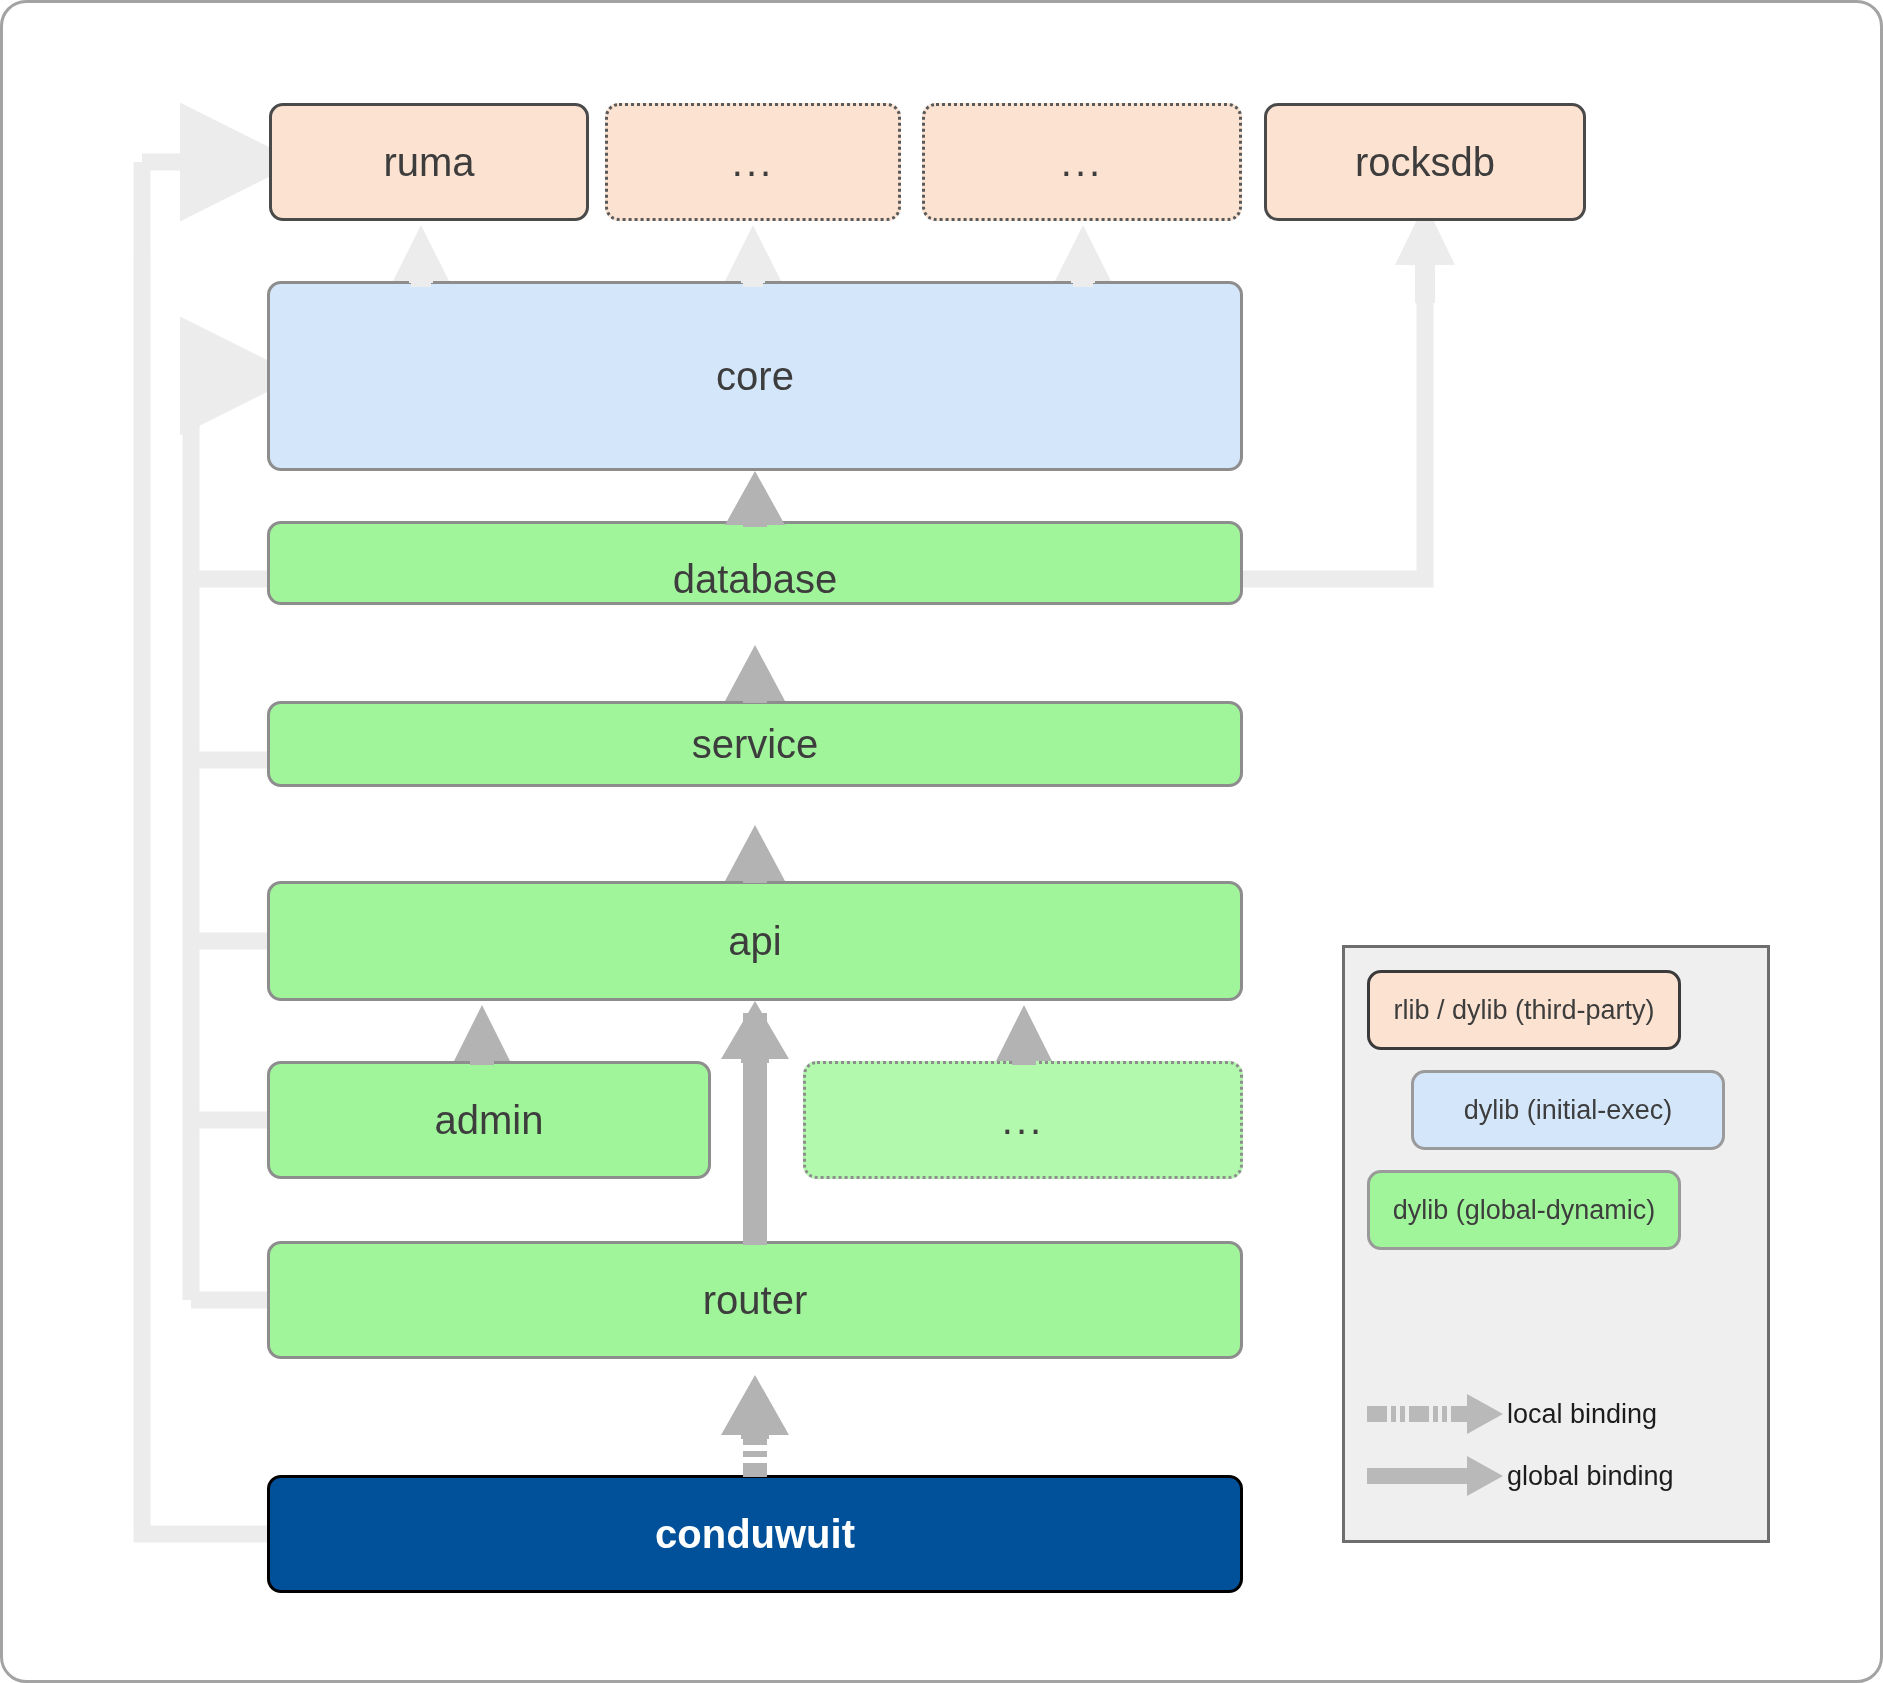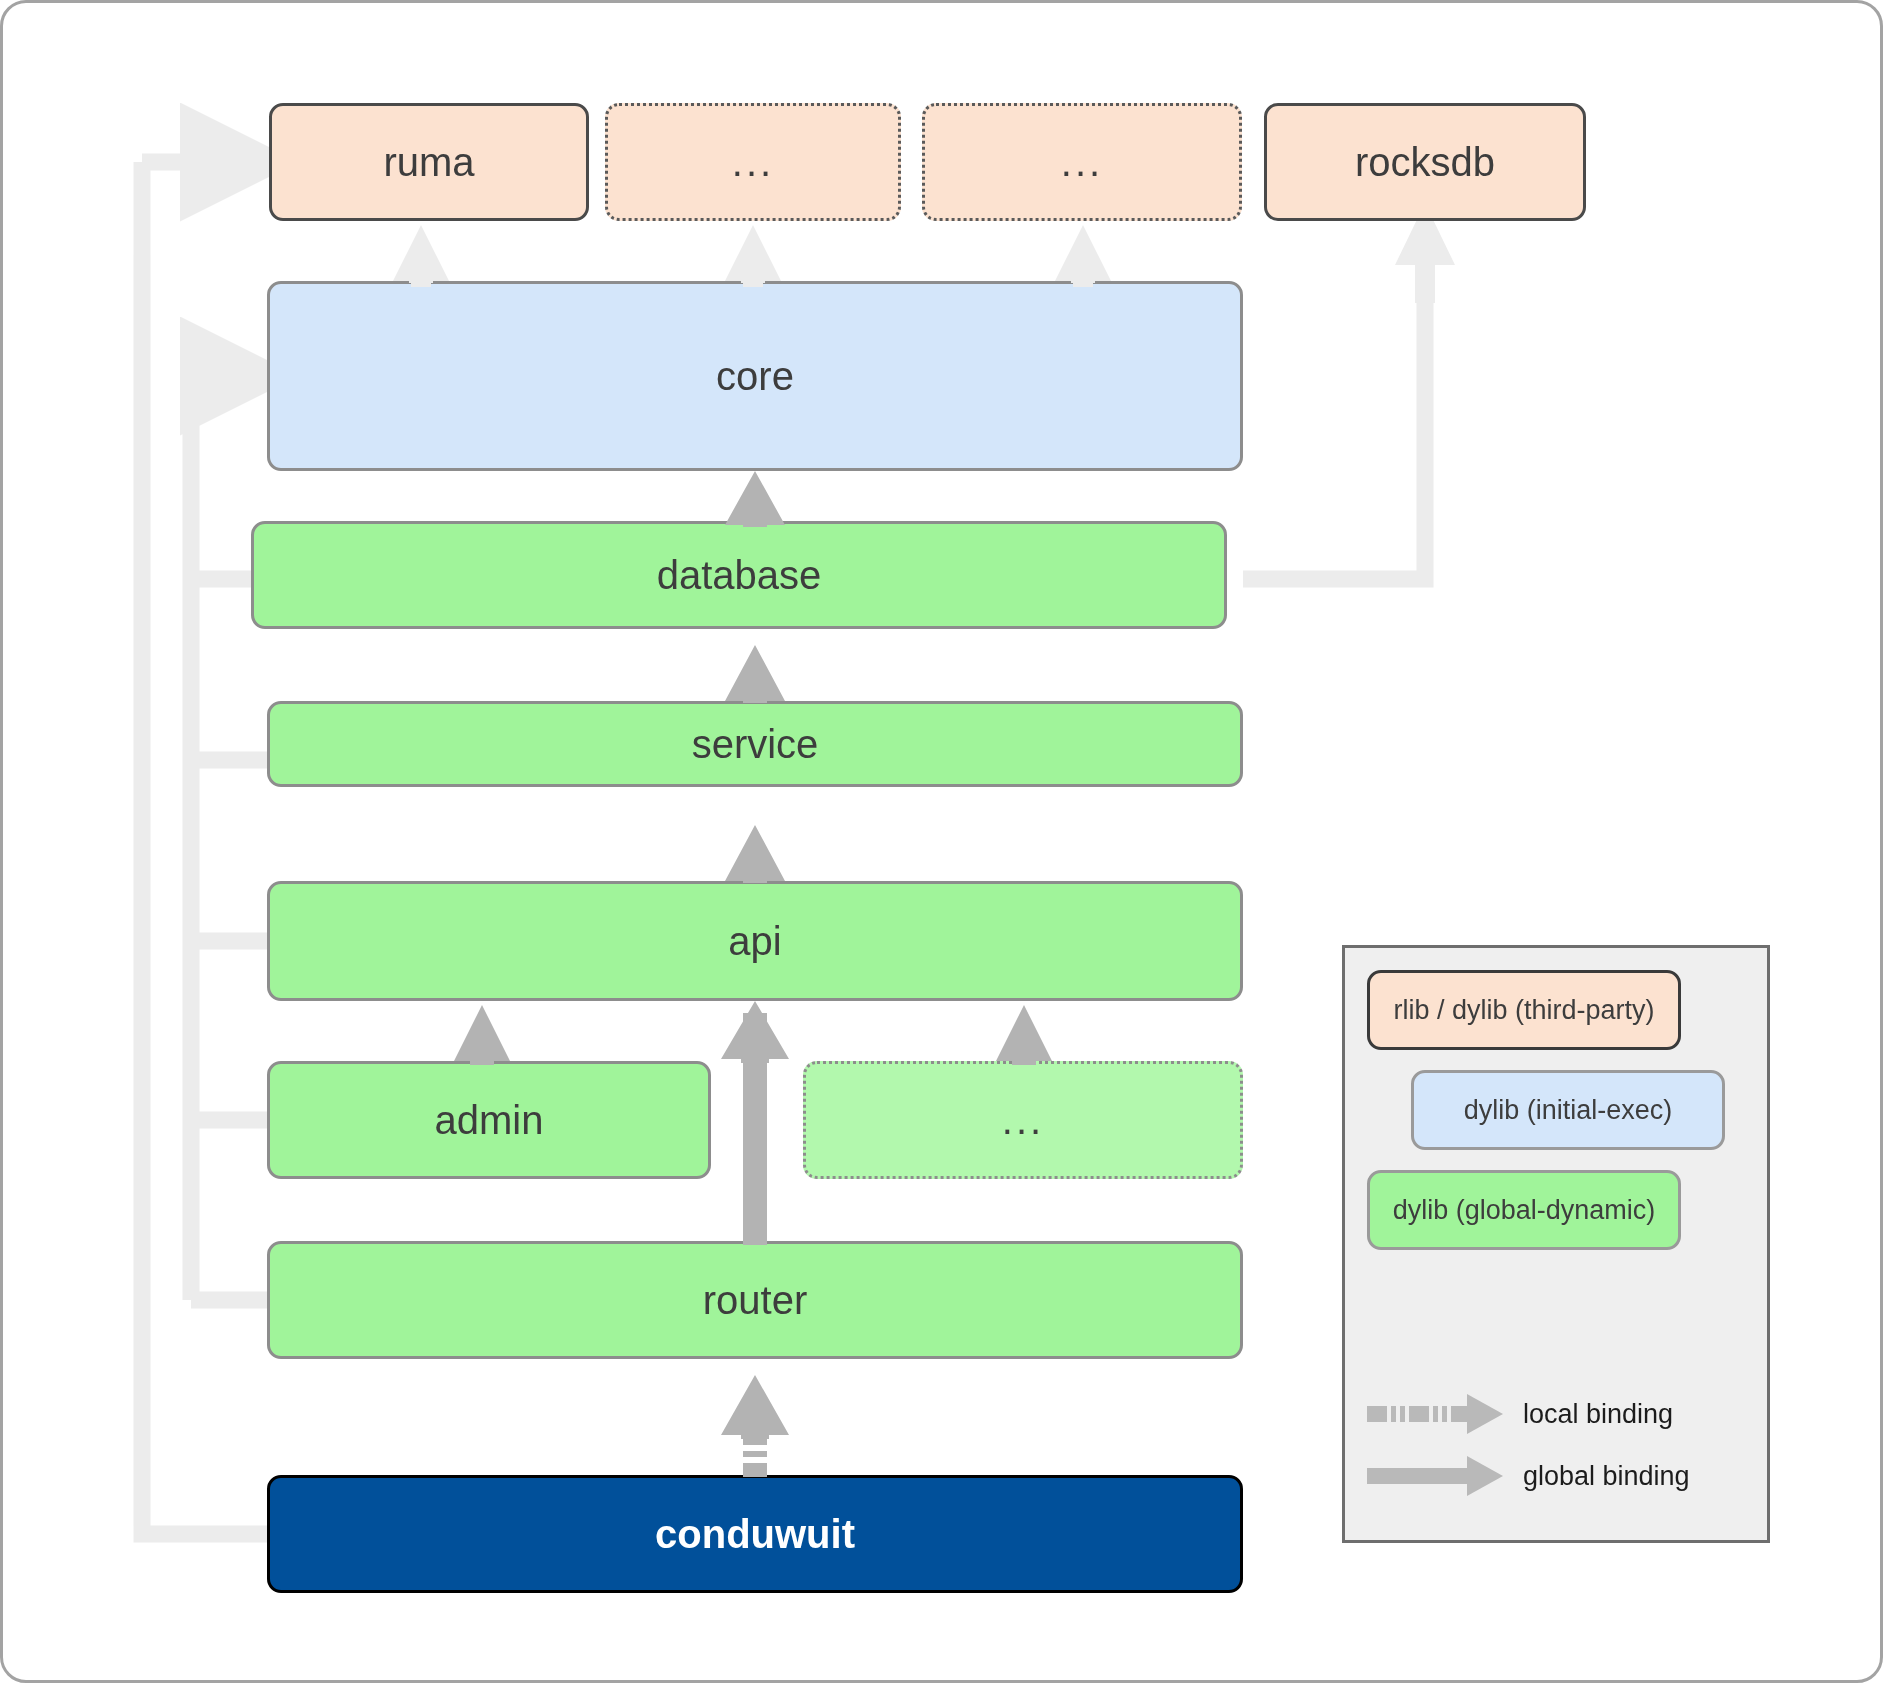--- a/index.html
+++ b/index.html
@@ -107,21 +107,21 @@
     position: absolute;
     left: 22px;
     width: 384px;
     height: 56px;
     display: flex;
     align-items: center;
   }
   .legend-row .label {
     font-size: 27px;
     color: #1c1c1c;
-    margin-left: 16px;
+    margin-left: 0;
     white-space: nowrap;
   }
   .legend-arrow {
     width: 140px;
     height: 44px;
     flex: 0 0 140px;
   }
 </style>
 </head>
 <body>
@@ -169,21 +169,21 @@
   </div>
 
   <div class="node third" style="left:1261px;top:100px;width:322px;height:118px;">
     <span>rocksdb</span>
   </div>
 
   <div class="node initexec" style="left:264px;top:278px;width:976px;height:190px;">
     <span>core</span>
   </div>
 
-  <div class="node globaldyn" style="left:248px;top:518px;width:976px;height:108px;">
+  <div class="node globaldyn" style="left:264px;top:518px;width:976px;height:84px;align-items:flex-end;">
     <span>database</span>
   </div>
 
   <div class="node globaldyn" style="left:264px;top:698px;width:976px;height:86px;">
     <span>service</span>
   </div>
 
   <div class="node globaldyn" style="left:264px;top:878px;width:976px;height:120px;">
     <span>api</span>
   </div>

